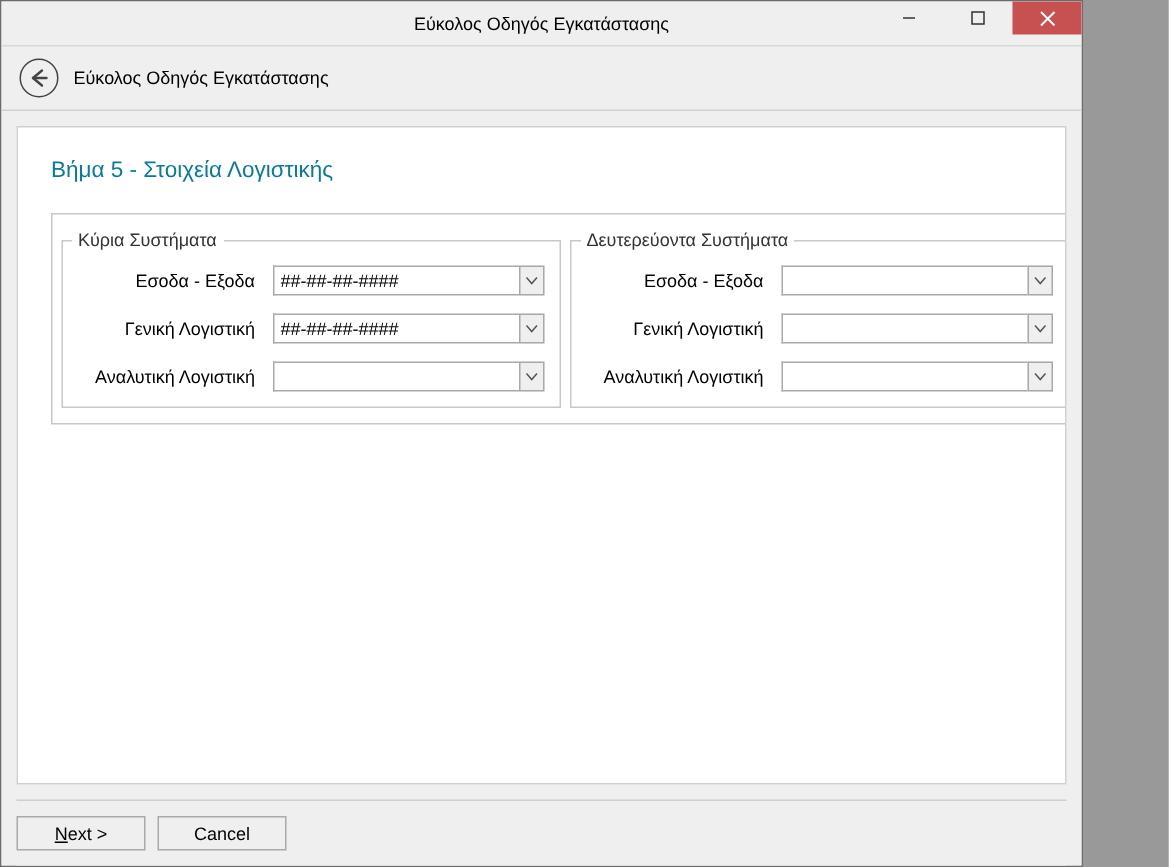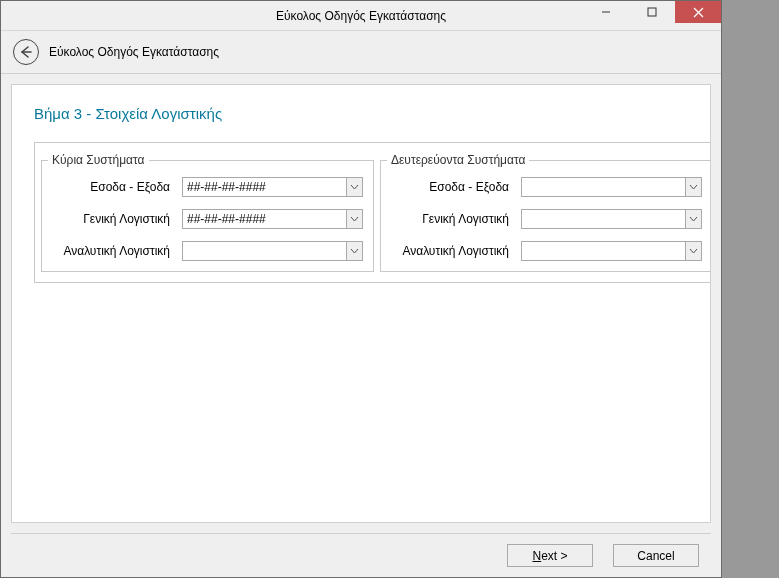--- a/index.html
+++ b/index.html
@@ -155,23 +155,23 @@
     display:flex;align-items:center;justify-content:center;
   }
   .combo .caret svg { display:block; }
   
   .footer {
     height: 44px;
     background:#efefef;
     border-top: 1px solid #cfcfcf;
     display:flex;
     align-items:center;
-    justify-content:flex-end;
+    justify-content:flex-start;
     padding-right: 12px;
-    gap: 20px;
+    gap: 8px;
     margin-top:10px;
   }
   .btn {
     min-width: 86px;
     height: 23px;
     background:#efefef;
     border:1px solid #a9a9a9;
     font-size:12px;
     font-family:inherit;
     padding: 0 10px;
@@ -211,21 +211,21 @@
       <svg width="14" height="14">
         <path d="M9 2 L3 7 L9 12" fill="none" stroke="#444" stroke-width="1.6" stroke-linecap="round" stroke-linejoin="round"></path>
         <line x1="3" y1="7" x2="12" y2="7" stroke="#444" stroke-width="1.6" stroke-linecap="round"></line>
       </svg>
     </div>
     <div class="header-text">Εύκολος Οδηγός Εγκατάστασης</div>
   </div>
 
   <div class="content">
     <div class="inner-card">
-      <div class="step-title">Βήμα 3 - Στοιχεία Λογιστικής</div>
+      <div class="step-title">Βήμα 5 - Στοιχεία Λογιστικής</div>
 
       <fieldset class="masks-fs">
 
         <div class="systems-row">
 
           <fieldset>
             <legend>Κύρια Συστήματα</legend>
             <div class="form-grid">
 
               <label>Εσοδα - Εξοδα</label>

